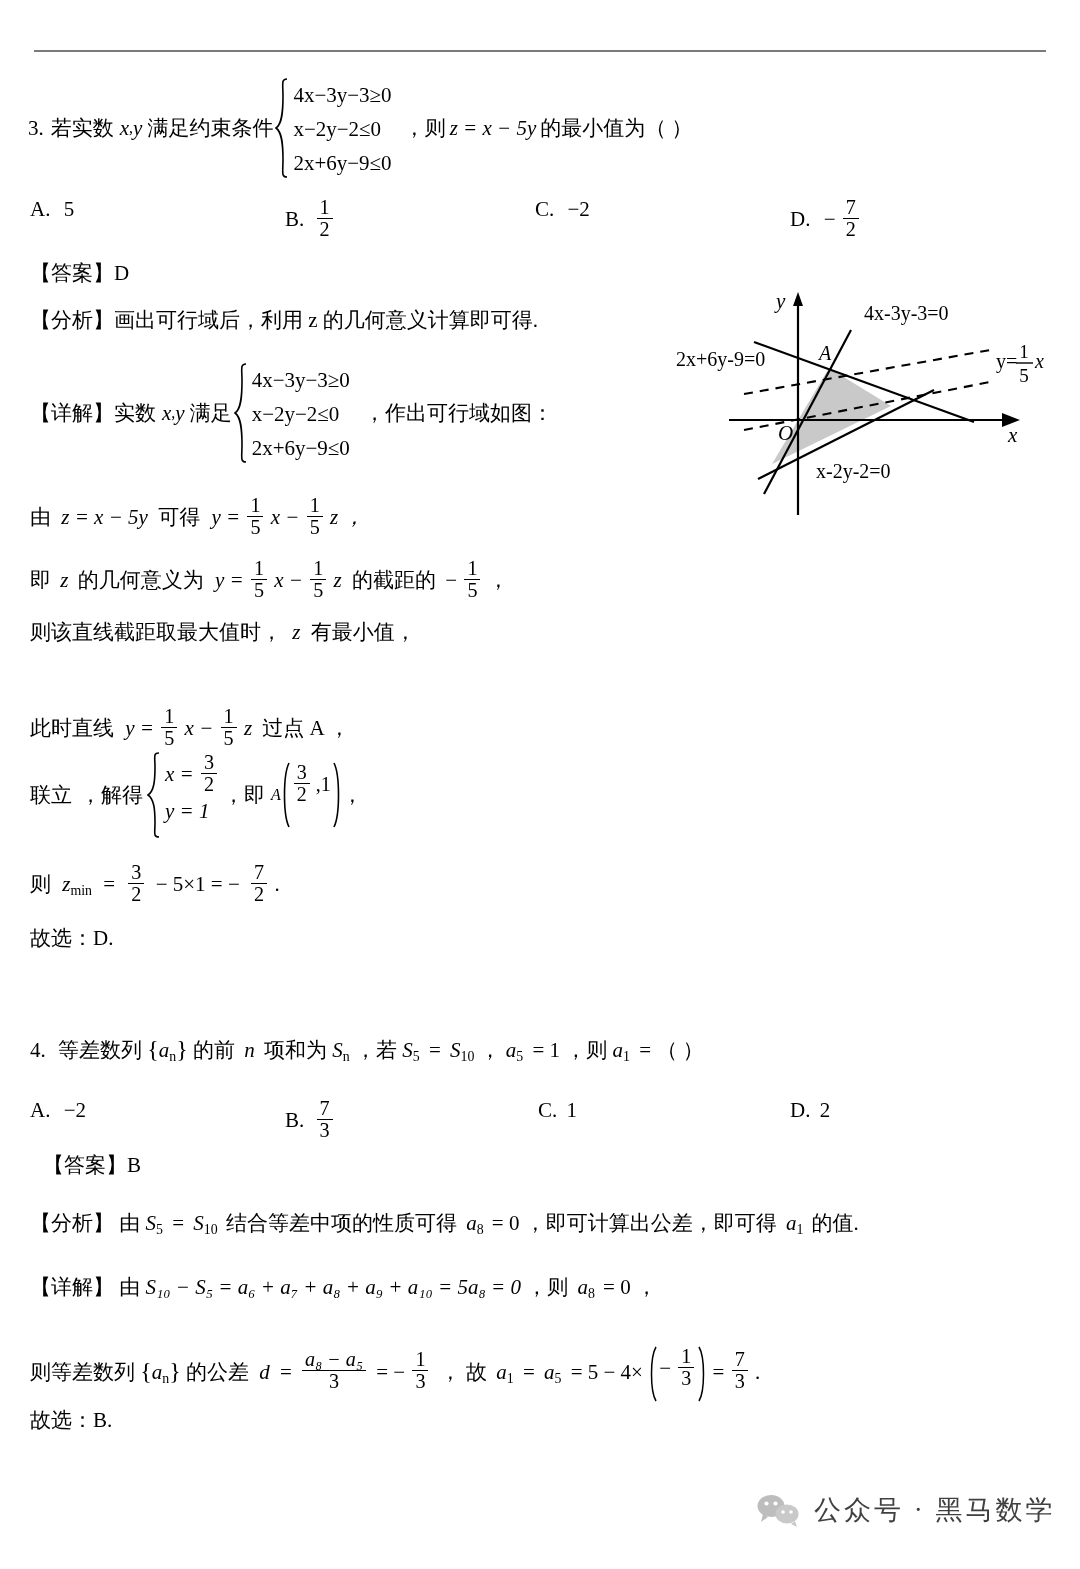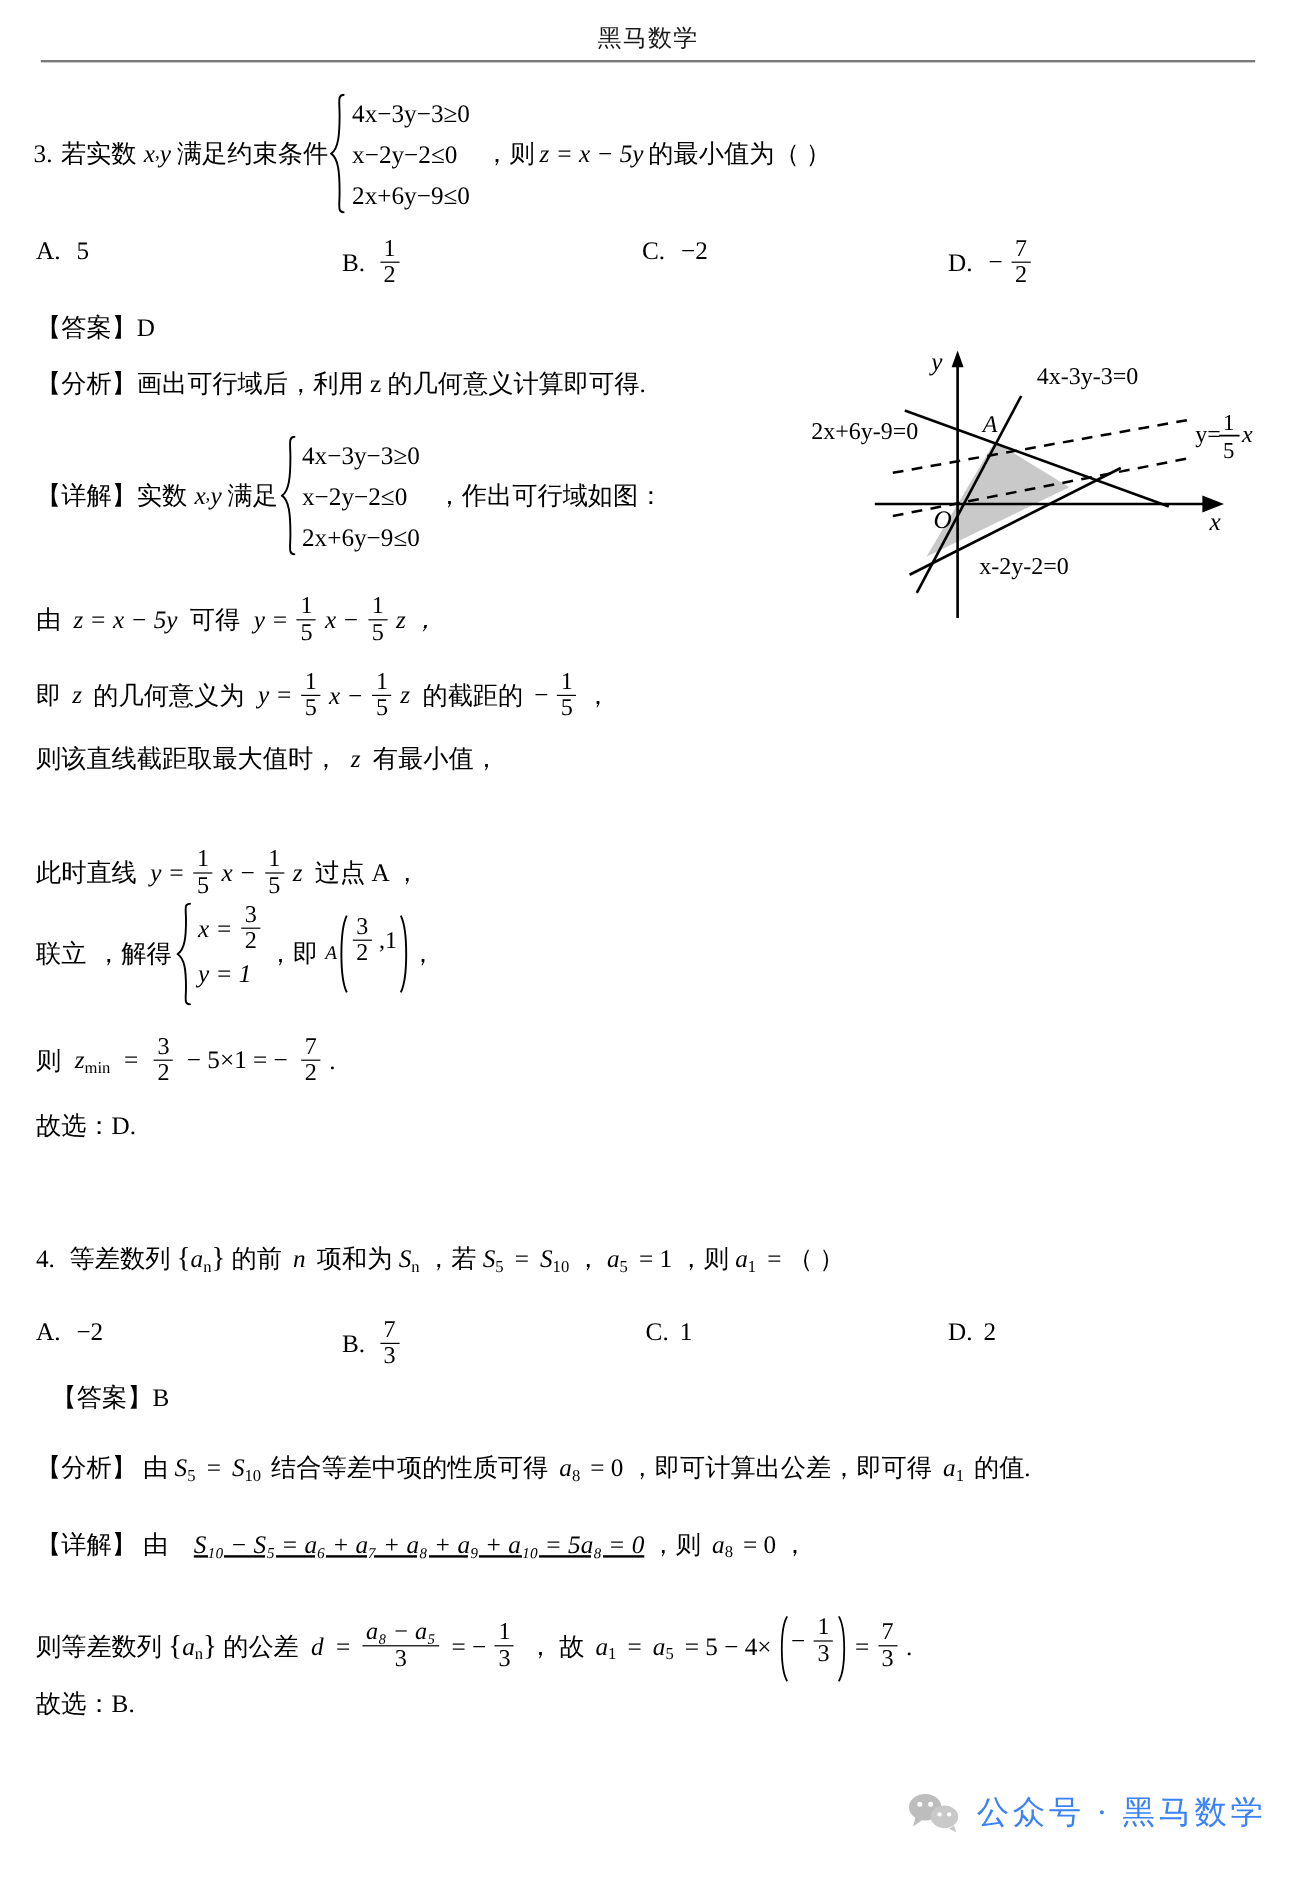--- a/index.html
+++ b/index.html
@@ -104,34 +104,33 @@
     position: absolute;
     left: 756px;
     top: 1492px;
     display: flex;
     align-items: center;
     gap: 12px;
   }
   .wechat-icon { width: 46px; height: 34px; display: block; }
   .brand-text {
     font-size: 27px;
-    color: #3b82f6;
+    color: #404040;
     letter-spacing: 3px;
     white-space: nowrap;
     font-family: "Liberation Serif","DejaVu Serif",serif;
   }
 
   .opt-row { position: absolute; width: 1080px; height: 46px; }
   .opt { position: absolute; white-space: nowrap; font-size: 21px; }
 </style>
 </head>
 <body>
 
 <div class="page-header">
-  <div class="header-title">黑马数学</div>
   <div class="header-rule"></div>
 </div>
 
 <div class="blk" style="left:28px; top:78px;">
   <div style="display:flex; align-items:center;">
     <span class="cn">3.</span>
     <span class="cn" style="margin-left:7px;">若实数</span>
     <span class="mi" style="margin-left:6px; font-size:21px;">x</span>
     <span class="mn">,</span>
     <span class="mi" style="font-size:21px;">y</span>
@@ -445,21 +444,21 @@
   <span class="mi" style="margin-left:4px;">a</span><sub>8</sub>
   <span class="mn" style="margin-left:3px;">= 0</span>
   <span class="cn">，即可计算出公差，即可得</span>
   <span class="mi" style="margin-left:4px;">a</span><sub>1</sub>
   <span class="cn" style="margin-left:3px;">的值.</span>
 </div>
 
 <div class="blk line" style="left:30px; top:1277px;">
   <span class="cn">【详解】</span>
   <span class="cn">由</span>
-  <span class="mi" style="margin-left:16px;text-decoration:underline;">S₁₀ − S₅ = a₆ + a₇ + a₈ + a₉ + a₁₀ = 5a₈ = 0</span>
+  <span class="mi" style="margin-left:0;">S₁₀ − S₅ = a₆ + a₇ + a₈ + a₉ + a₁₀ = 5a₈ = 0</span>
   <span class="cn">，则</span>
   <span class="mi" style="margin-left:4px;">a</span><sub>8</sub>
   <span class="mn" style="margin-left:3px;">= 0 ，</span>
 </div>
 
 <div class="blk line" style="left:30px; top:1346px;">
   <span class="cn">则等差数列</span>
   <span class="mn" style="font-size:24px;">{</span><span class="mi">a</span><sub>n</sub><span class="mn" style="font-size:24px;">}</span>
   <span class="cn">的公差</span>
   <span class="mi" style="margin:0 5px;">d</span>

